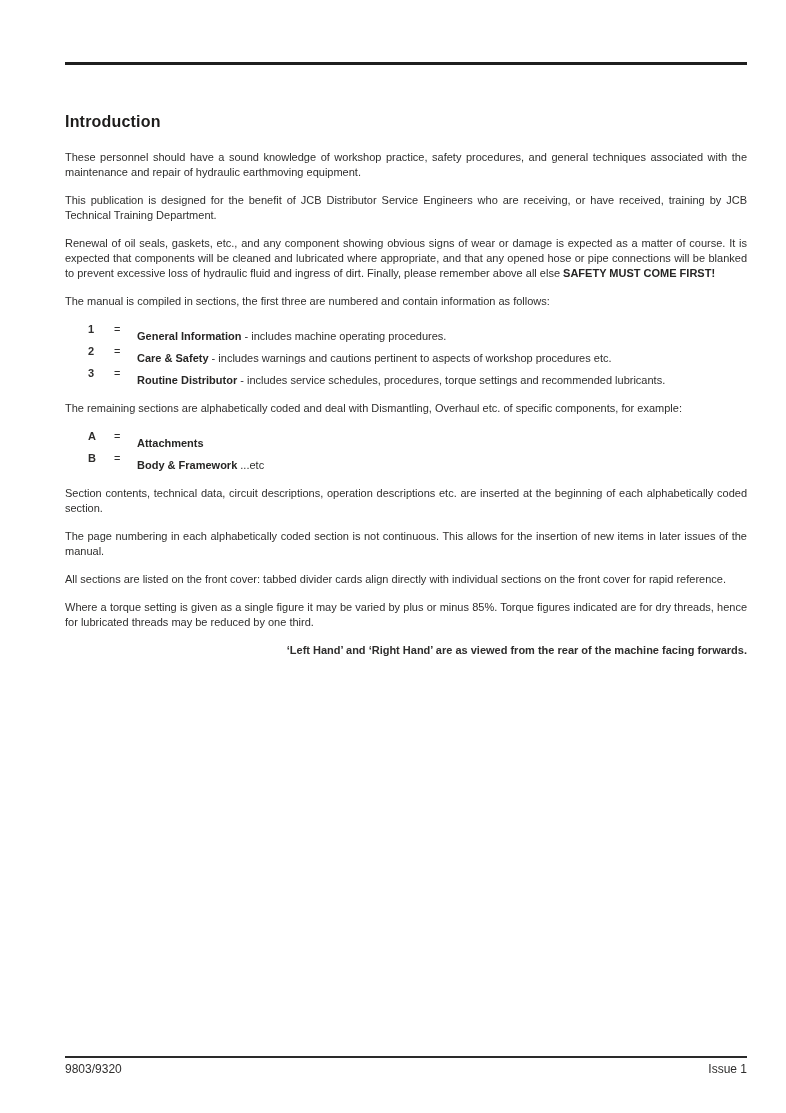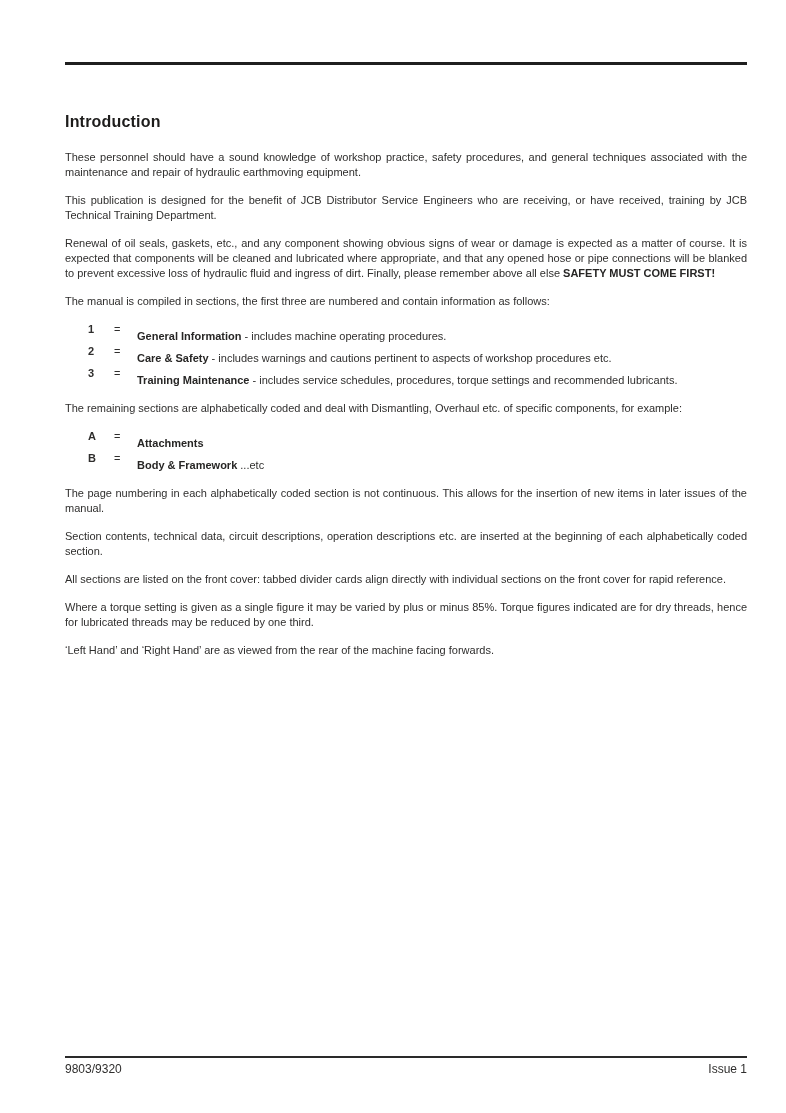--- a/index.html
+++ b/index.html
@@ -40,21 +40,21 @@
     color: #1d1c1b;
     margin: 0 0 19px 0;
     letter-spacing: 0.2px;
   }
   .content p {
     font-size: 11px;
     line-height: 15px;
     margin: 0 0 13px 0;
     text-align: justify;
   }
-  .content p.no-justify { text-align: left; }
+  .content p.no-justify { text-align: right; font-weight: bold; }
   strong { font-weight: 700; color: #272625; }
   .def-list { margin: 0 0 13px 0; }
   .list-row {
     display: flex;
     font-size: 11px;
     line-height: 15px;
   }
   .list-row .num {
     margin-left: 23px;
     width: 26px;
@@ -108,42 +108,42 @@
         <span class="txt"><strong>General Information</strong><span> - includes machine operating procedures.</span></span>
       </div>
       <div class="list-row">
         <span class="num">2</span>
         <span class="eq">=</span>
         <span class="txt"><strong>Care &amp; Safety</strong><span> - includes warnings and cautions pertinent to aspects of workshop procedures etc.</span></span>
       </div>
       <div class="list-row">
         <span class="num">3</span>
         <span class="eq">=</span>
-        <span class="txt"><strong>Training Maintenance</strong><span> - includes service schedules, procedures, torque settings and recommended lubricants.</span></span>
+        <span class="txt"><strong>Routine Distributor</strong><span> - includes service schedules, procedures, torque settings and recommended lubricants.</span></span>
       </div>
     </div>
 
     <p>The remaining sections are alphabetically coded and deal with Dismantling, Overhaul etc. of specific components, for example:</p>
 
     <div class="def-list">
       <div class="list-row">
         <span class="num">A</span>
         <span class="eq">=</span>
         <span class="txt"><strong>Attachments</strong><span></span></span>
       </div>
       <div class="list-row">
         <span class="num">B</span>
         <span class="eq">=</span>
         <span class="txt"><strong>Body &amp; Framework</strong><span> ...etc</span></span>
       </div>
     </div>
 
+    <p>Section contents, technical data, circuit descriptions, operation descriptions etc. are inserted at the beginning of each alphabetically coded section.</p>
+
     <p>The page numbering in each alphabetically coded section is not continuous. This allows for the insertion of new items in later issues of the manual.</p>
-
-    <p>Section contents, technical data, circuit descriptions, operation descriptions etc. are inserted at the beginning of each alphabetically coded section.</p>
 
     <p>All sections are listed on the front cover: tabbed divider cards align directly with individual sections on the front cover for rapid reference.</p>
 
     <p>Where a torque setting is given as a single figure it may be varied by plus or minus 85%. Torque figures indicated are for dry threads, hence for lubricated threads may be reduced by one third.</p>
 
     <p class="no-justify">‘Left Hand’ and ‘Right Hand’ are as viewed from the rear of the machine facing forwards.</p>
 
   </div>
 
   <div class="footer-rule"></div>

